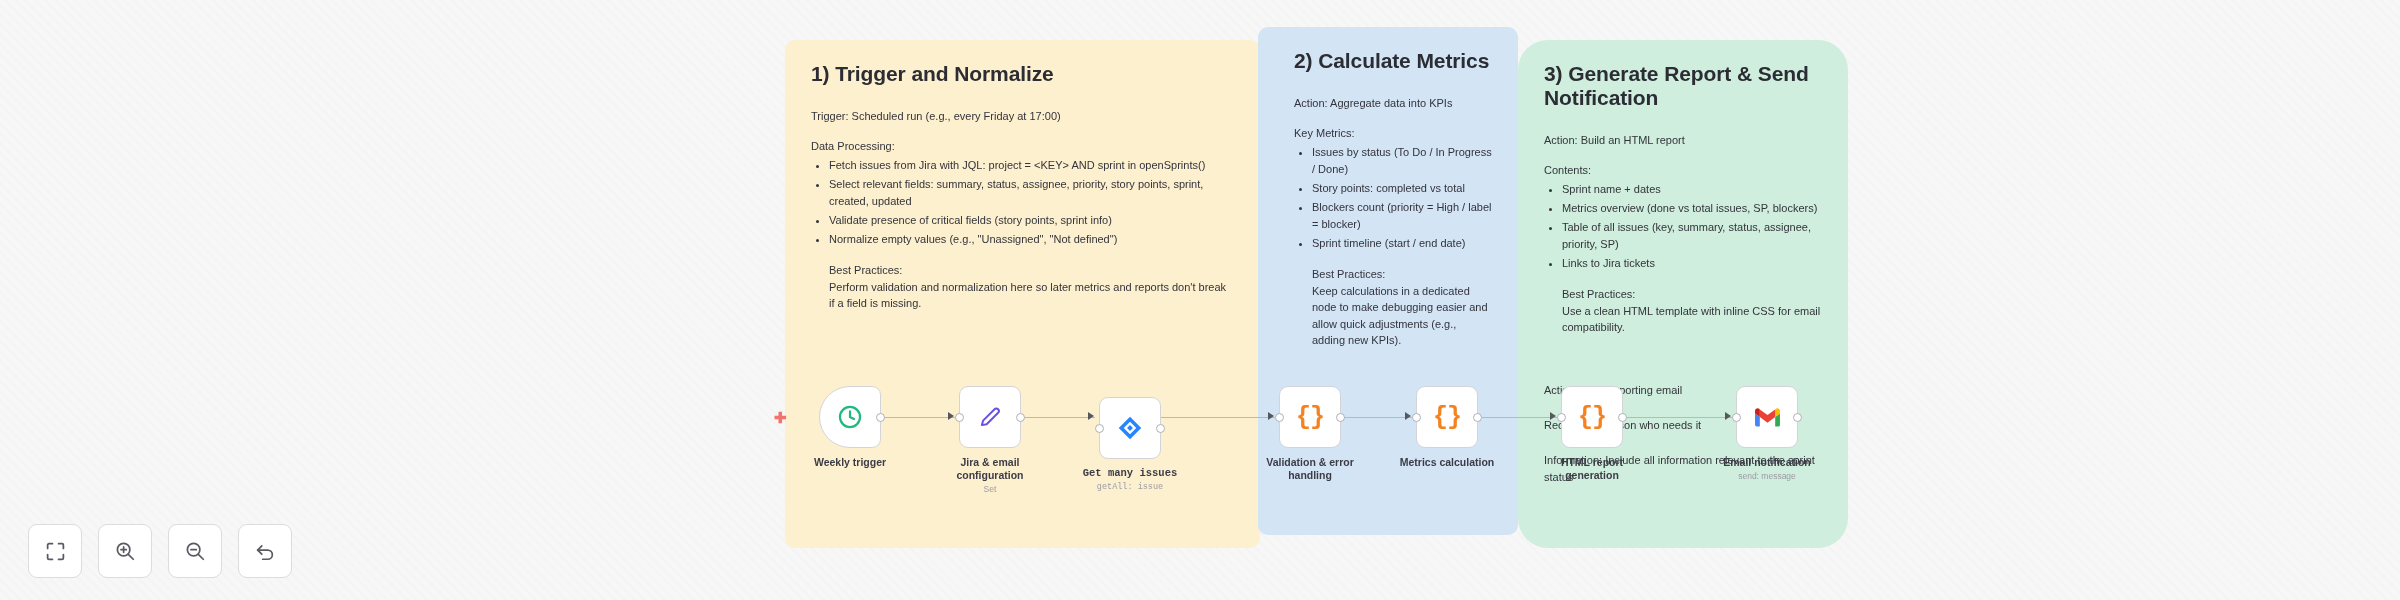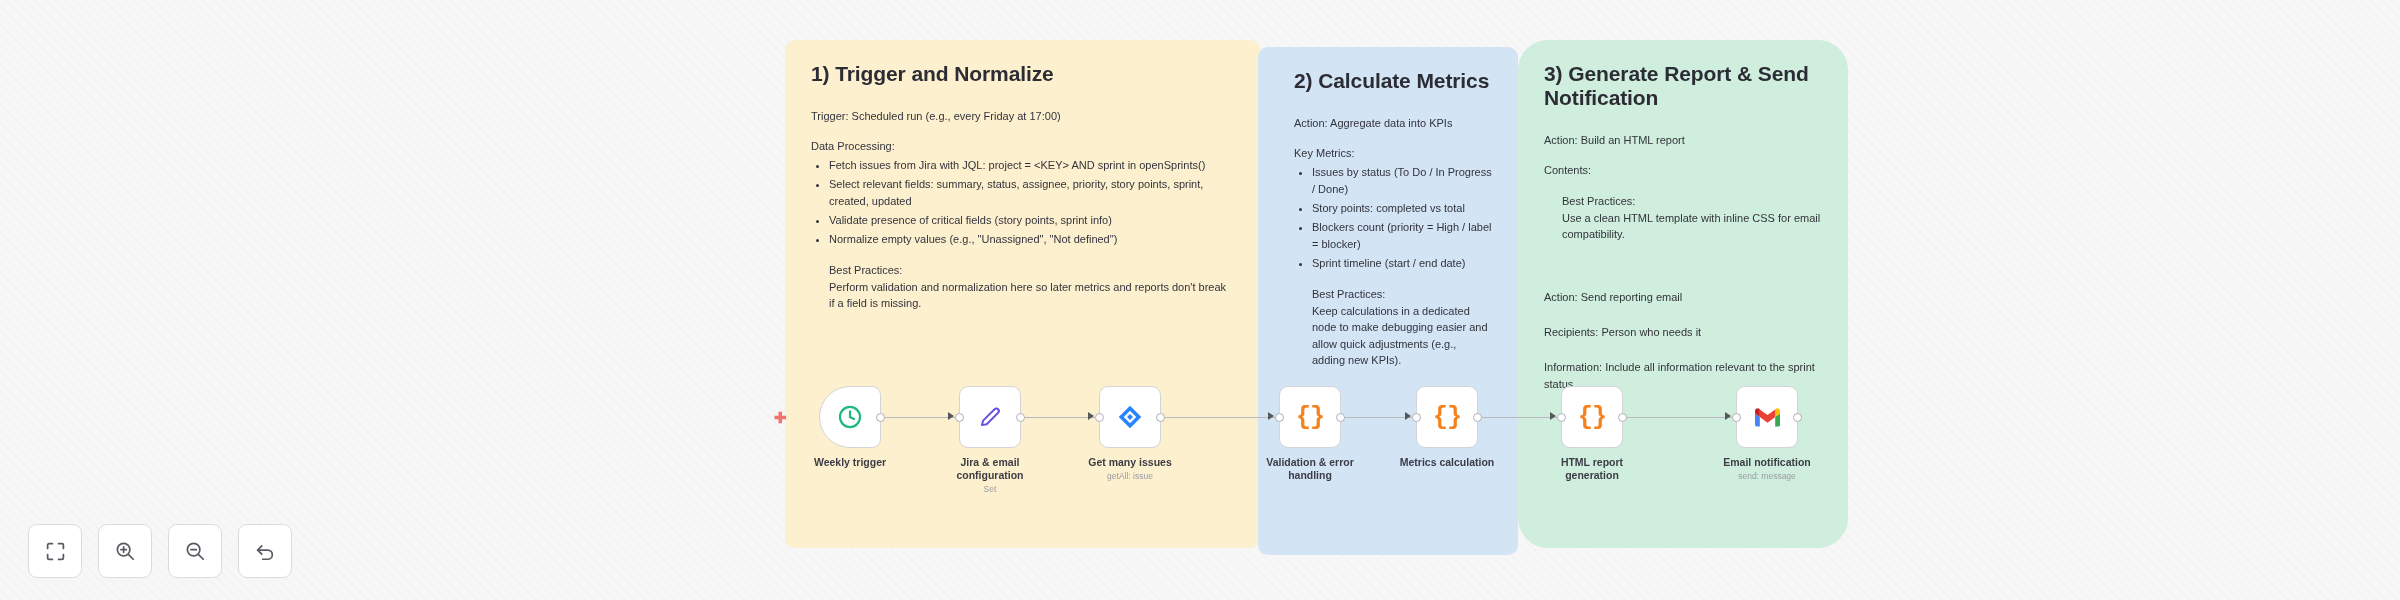--- a/index.html
+++ b/index.html
@@ -167,40 +167,46 @@
       <li>Select relevant fields: summary, status, assignee, priority, story points, sprint, created, updated</li>
       <li>Validate presence of critical fields (story points, sprint info)</li>
       <li>Normalize empty values (e.g., "Unassigned", "Not defined")</li>
     </ul>
     <div class="bp">
       <span class="bp-title">Best Practices:</span>
       <span>Perform validation and normalization here so later metrics and reports don't break if a field is missing.</span>
     </div>
   </div>
 
-  <div class="sticky" id="panel-2" style="left:1258px; top:47px; width:260px; height:508px;padding-left:36px;">
+  <div class="sticky" id="panel-2" style="left:1258px; top:27px; width:260px; height:508px;padding-left:36px;">
     <h2>2) Calculate Metrics</h2>
     <p>Action: Aggregate data into KPIs</p>
     <p style="margin-bottom:2px;">Key Metrics:</p>
     <ul>
       <li>Issues by status (To Do / In Progress / Done)</li>
       <li>Story points: completed vs total</li>
       <li>Blockers count (priority = High / label = blocker)</li>
       <li>Sprint timeline (start / end date)</li>
     </ul>
     <div class="bp">
       <span class="bp-title">Best Practices:</span>
       <span>Keep calculations in a dedicated node to make debugging easier and allow quick adjustments (e.g., adding new KPIs).</span>
     </div>
   </div>
 
   <div class="sticky" id="panel-3" style="left:1518px; top:40px; width:330px; height:508px;">
     <h2>3) Generate Report &amp; Send Notification</h2>
     <p>Action: Build an HTML report</p>
     <p style="margin-bottom:2px;">Contents:</p>
+    <ul>
+      <li>Sprint name + dates</li>
+      <li>Metrics overview (done vs total issues, SP, blockers)</li>
+      <li>Table of all issues (key, summary, status, assignee, priority, SP)</li>
+      <li>Links to Jira tickets</li>
+    </ul>
     <div class="bp">
       <span class="bp-title">Best Practices:</span>
       <span>Use a clean HTML template with inline CSS for email compatibility.</span>
     </div>
     <p style="margin-top:46px;">Action: Send reporting email</p>
     <p style="margin-top:18px;">Recipients: Person who needs it</p>
     <p style="margin-top:18px;">Information: Include all information relevant to the sprint status</p>
   </div>
 
   <div class="conn" style="left:860px; width:95px;"></div>
@@ -236,21 +242,21 @@
       <svg class="ico" width="26" height="26" viewBox="0 0 24 24" fill="none" stroke="#6b4fe0" stroke-width="1.8" stroke-linejoin="round">
         <path d="M4.5 19.5 L5.6 15.4 L16.2 4.8 a2.3 2.3 0 0 1 3.3 3.3 L8.9 18.7 Z"></path>
       </svg>
       <span class="port in"></span>
       <span class="port out"></span>
     </div>
     <div class="node-label">Jira &amp; email configuration</div>
     <div class="node-sub">Set</div>
   </div>
 
-  <div class="node-wrap" style="left:1075px; top:386px;">
+  <div class="node-wrap" style="left:1075px; top:397px;font-family:Liberation Mono, monospace;">
     <div class="node-box">
       <svg class="ico" width="26" height="26" viewBox="0 0 24 24">
         <path d="M12 1.6 L22.4 12 L12 22.4 L1.6 12 Z" fill="#2684ff"></path>
         <path d="M12 6.2 L17.8 12 L12 17.8 L6.2 12 Z" fill="#ffffff"></path>
         <path d="M12 9.3 L14.7 12 L12 14.7 L9.3 12 Z" fill="#2684ff"></path>
       </svg>
       <span class="port in"></span>
       <span class="port out"></span>
     </div>
     <div class="node-label">Get many issues</div>

